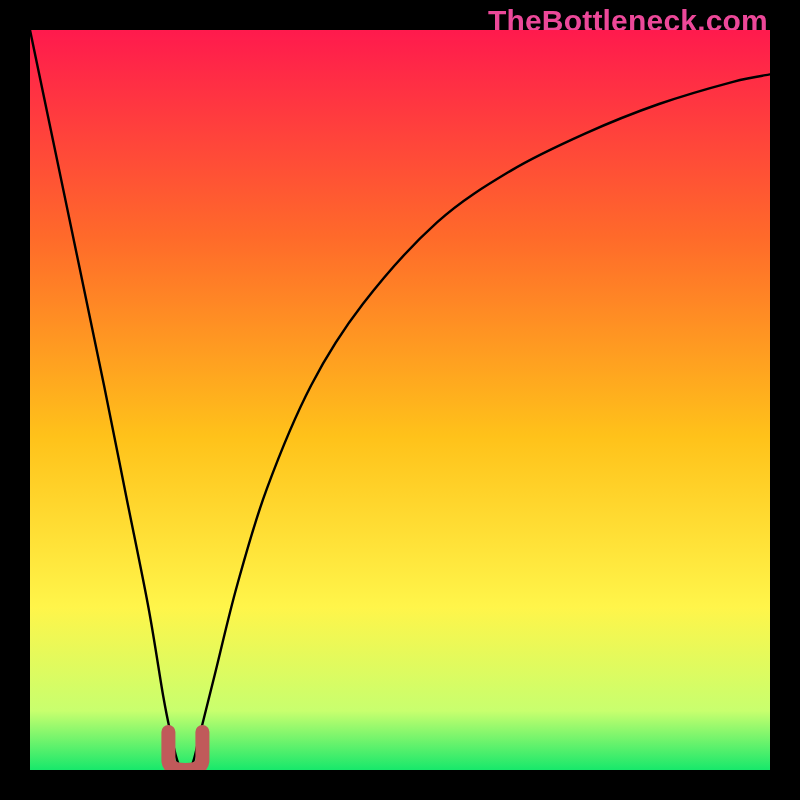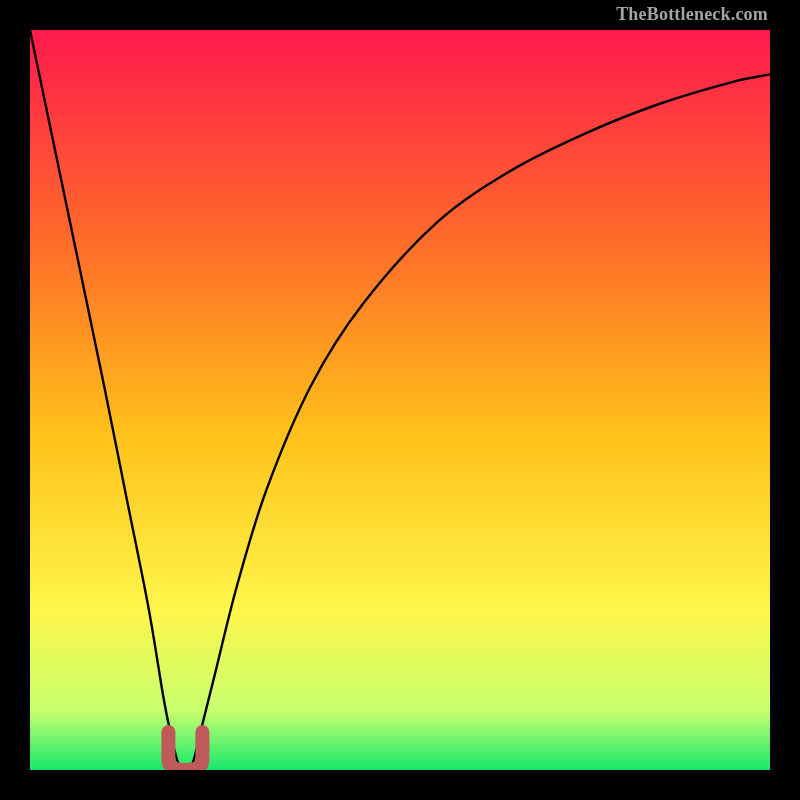--- a/index.html
+++ b/index.html
@@ -30,26 +30,25 @@
     inset: 0;
   }
   .curve {
     position: absolute;
     inset: 0;
   }
   .watermark {
     position: absolute;
     top: 4px;
     right: 32px;
-    color: #a3a3a3;
-    font-size: 18px;
+    color: #ec4899;
+    font-size: 30px;
     font-weight: 600;
     letter-spacing: 0.2px;
     user-select: none;
-    font-family: Liberation Serif, serif;
   }
 </style>
 </head>
 <body>
 
 <div class="frame">
 
   <div class="watermark">TheBottleneck.com</div>
 
   <div class="plot">

